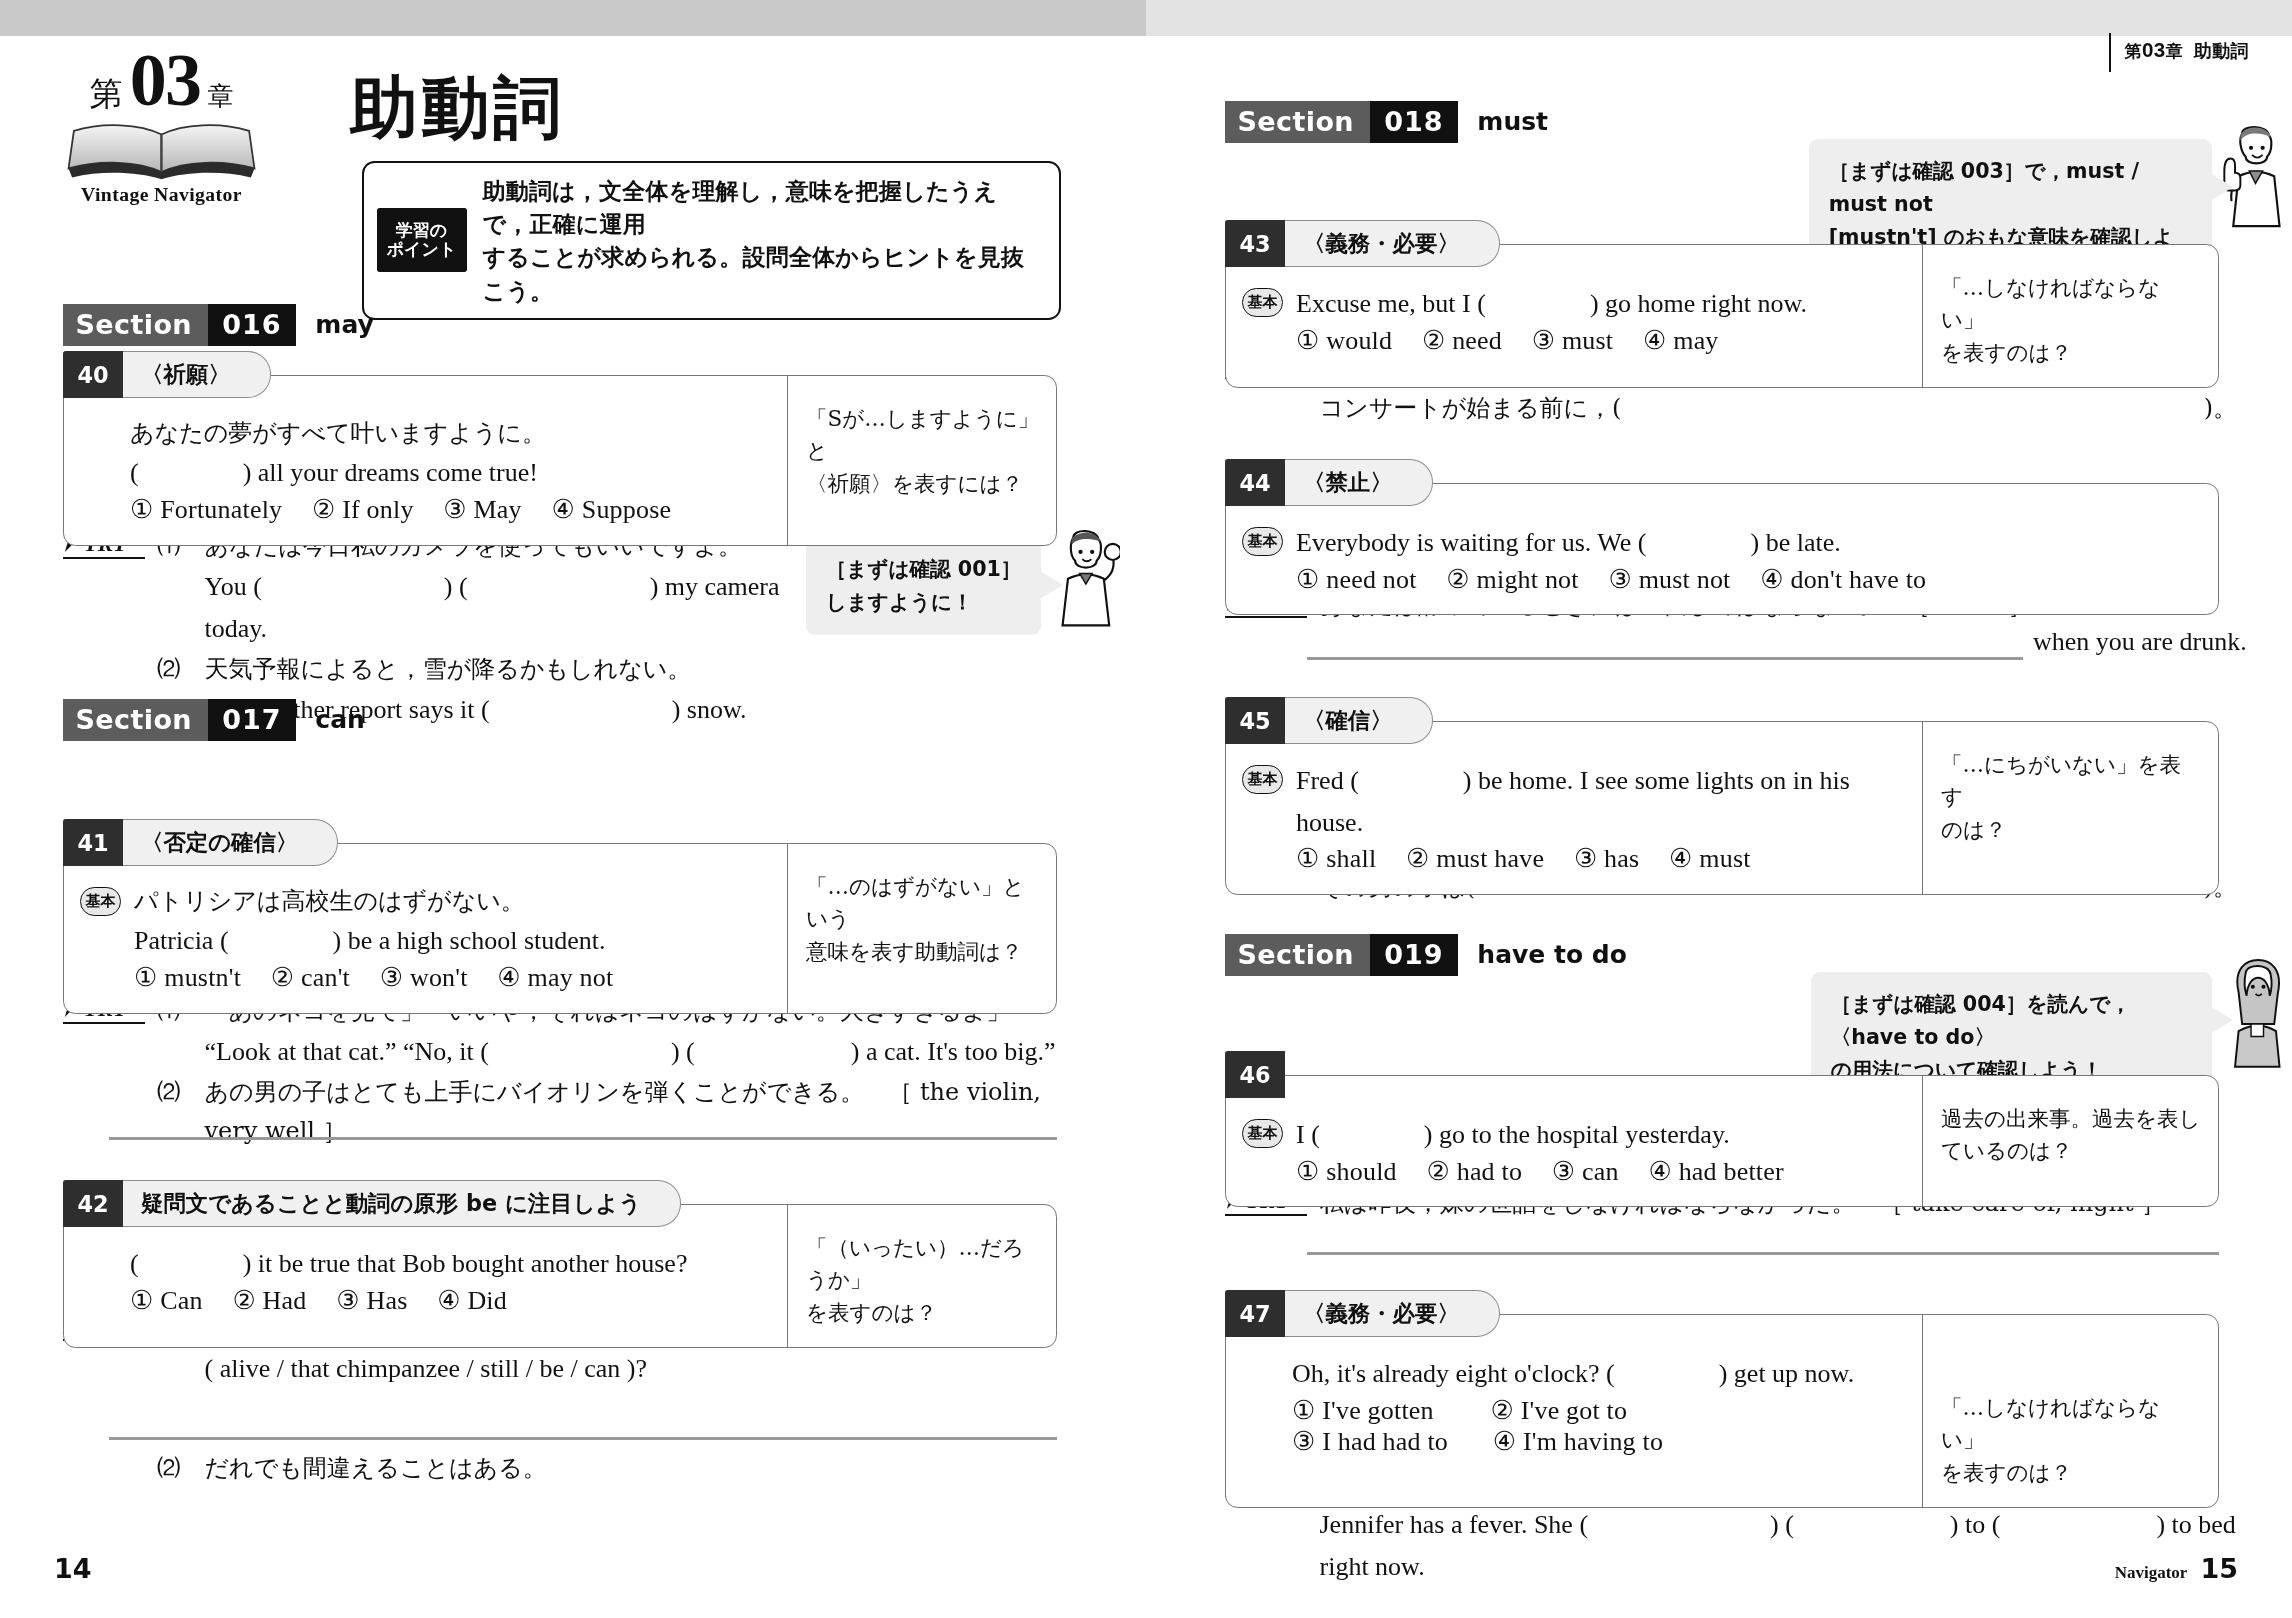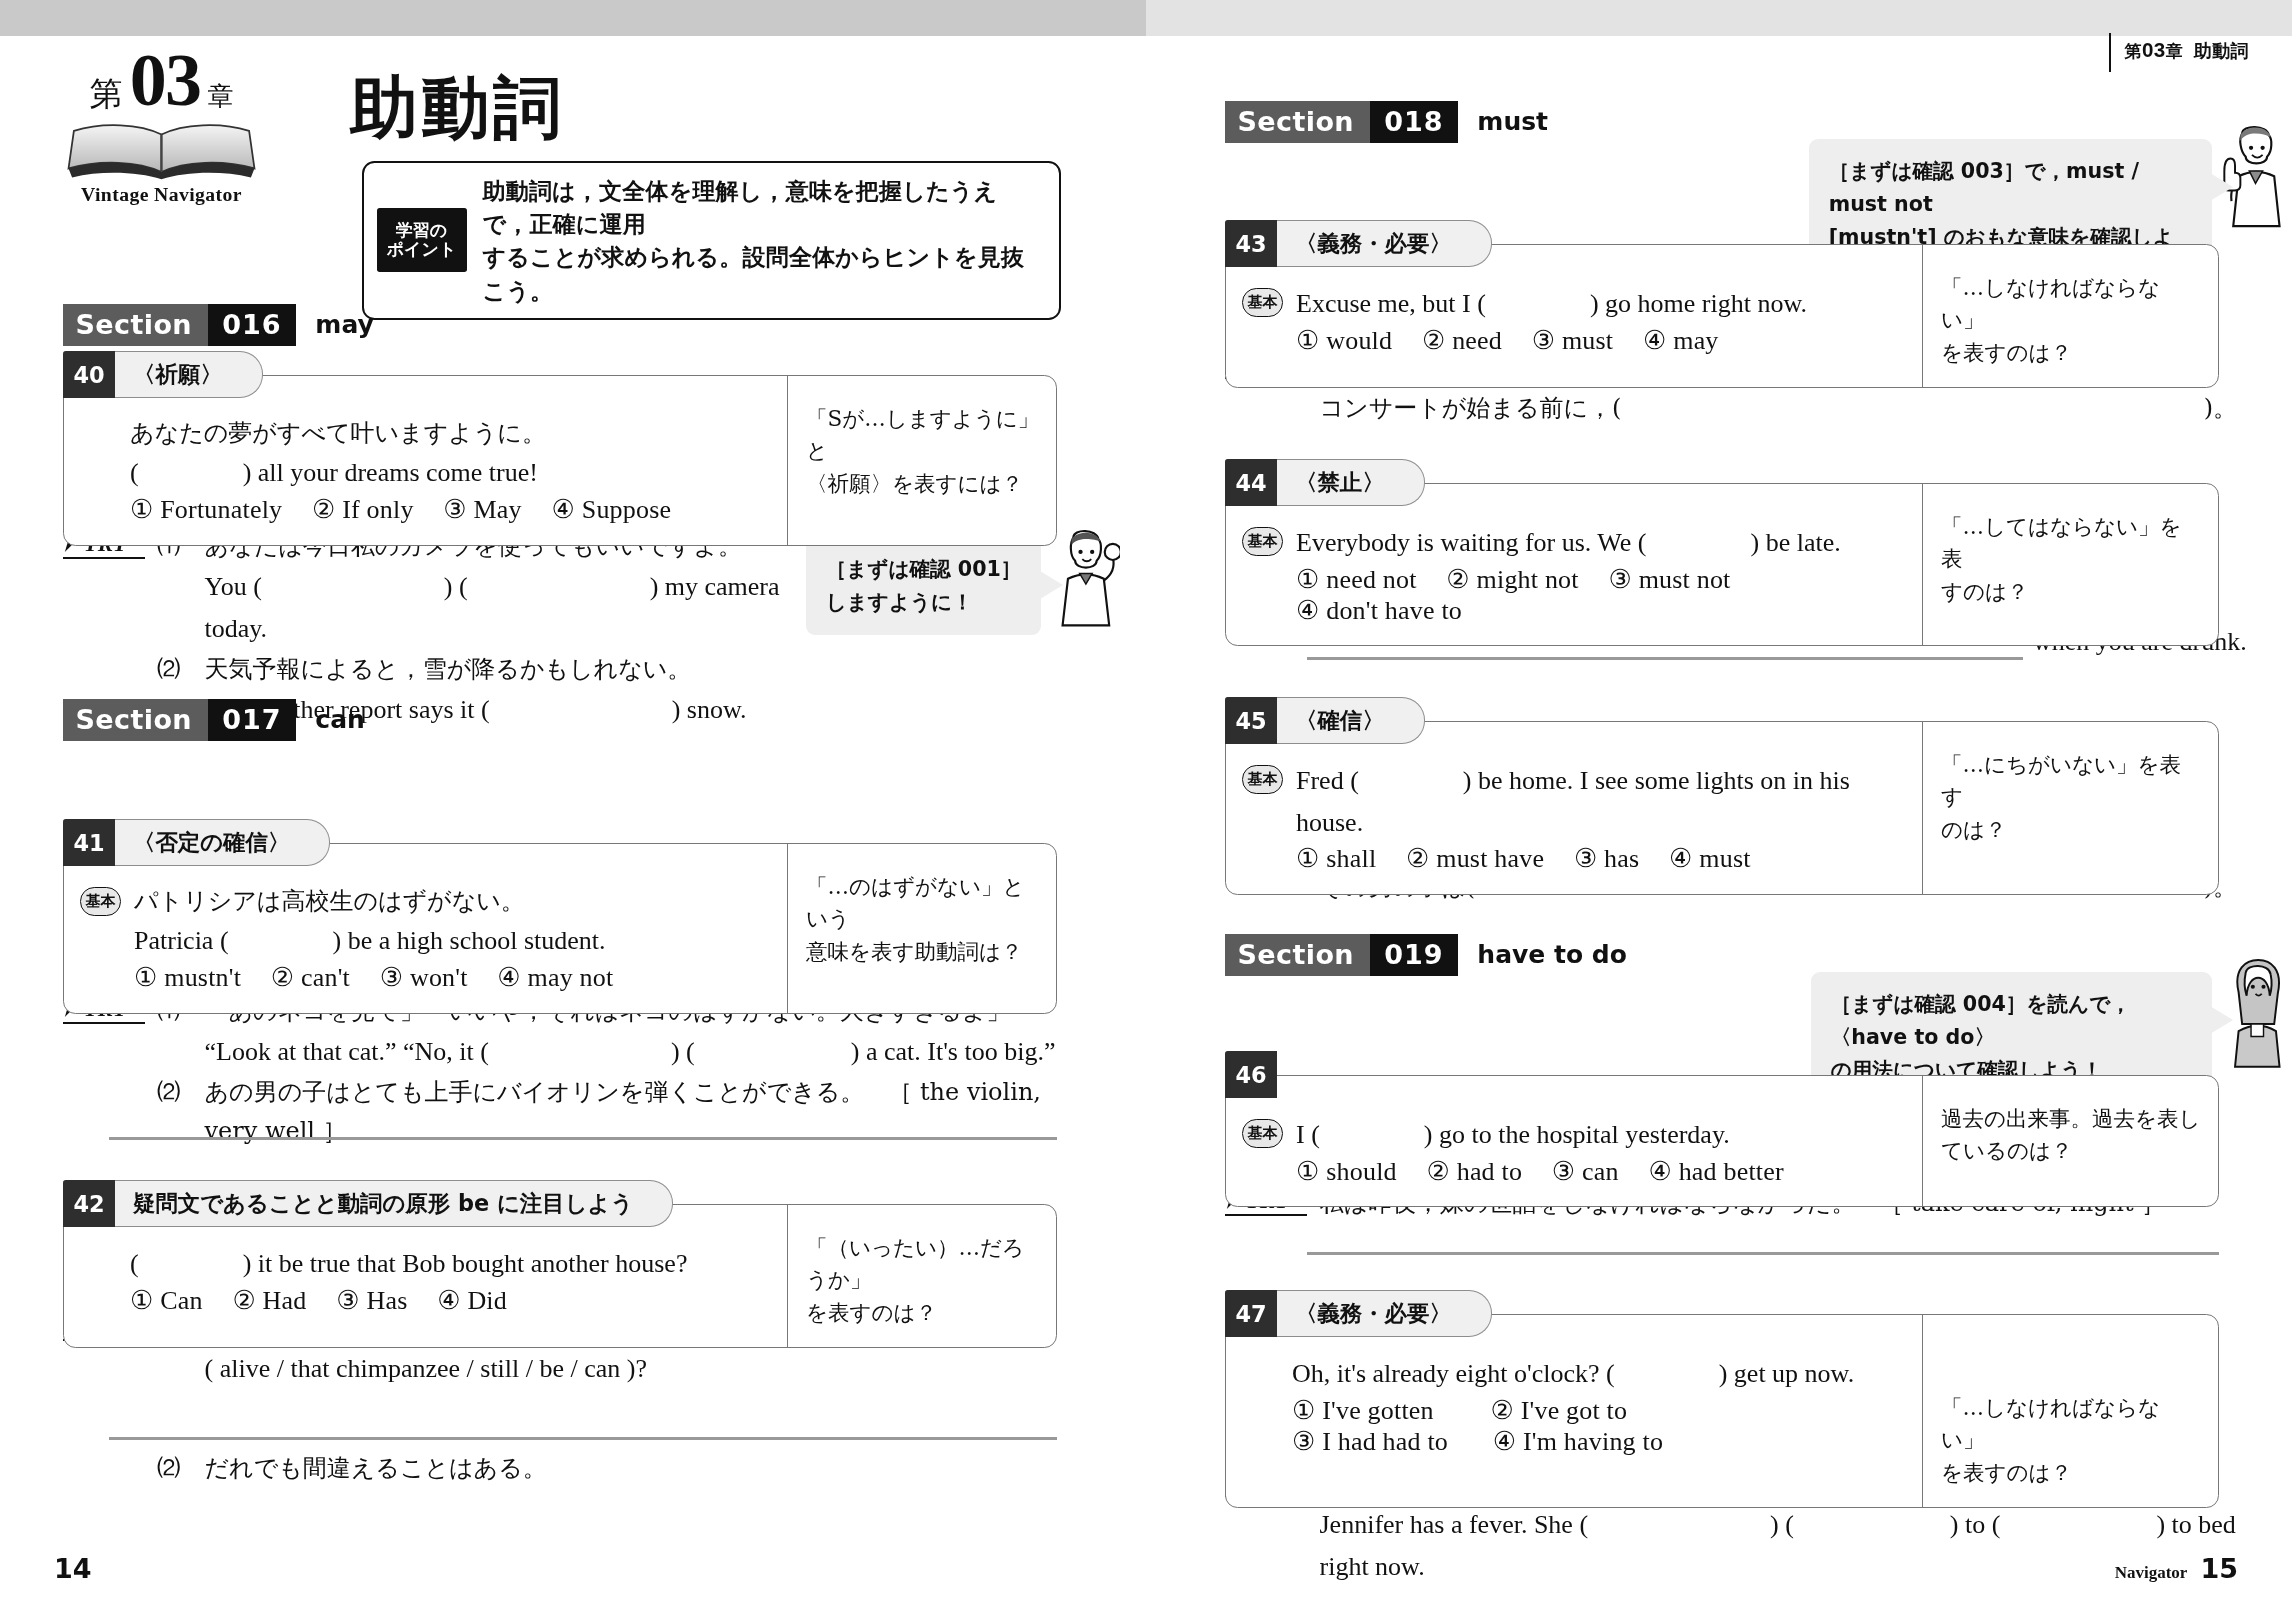--- a/index.html
+++ b/index.html
@@ -85,21 +85,21 @@
   .sh-label {
     margin-left:19.7px; font-family:"DejaVu Sans", sans-serif; font-weight:700; font-size:25px;
   }
 
   
   .qcard { position:absolute; }
   .q-header {
     position:relative; height:47px; display:flex; align-items:stretch; z-index:3;
   }
   .q-no {
-    width:52px; background:#2e2e2e; color:#fff;
+    width:60px; background:#2e2e2e; color:#fff;
     display:flex; align-items:center; justify-content:center;
     font-family:"DejaVu Sans", sans-serif; font-weight:700; font-size:22.4px;
     border-top-left-radius:2.7px;
   }
   .q-tag {
     flex:0 0 auto; background:#f0f0f0; border:1.8px solid #8d8d8d; border-left:none;
     border-top-right-radius:23px; border-bottom-right-radius:23px;
     display:flex; align-items:center; padding:0 39px 0 18px;
     font-family:"DejaVu Sans", sans-serif; font-weight:700; font-size:22.4px; color:#111;
   }
@@ -500,24 +500,20 @@
               <div class="q-line en">Everybody is waiting for us.  We (　　　　) be late.</div>
               <div class="choices">
                 <span class="ch">① need not</span>
                 <span class="ch">② might not</span>
                 <span class="ch">③ must not</span>
                 <span class="ch">④ don't have to</span>
               </div>
             </div>
           </div>
         </div>
-        <div class="q-hint wide">
-          <div>「…してはならない」を表</div>
-          <div>すのは？</div>
-        </div>
       </div>
     </div>
 
     <div class="tryblock" style="left:79px; top:586px; width:1012px;">
       <div class="try-icon">
         <svg width="18" height="19.7" viewBox="0 0 20 22">
             <path d="M2 20 L5 10 L13 1 L17 4 L9 13 Z" fill="#111"></path>
           </svg>
         <span>TRY</span>
       </div>

